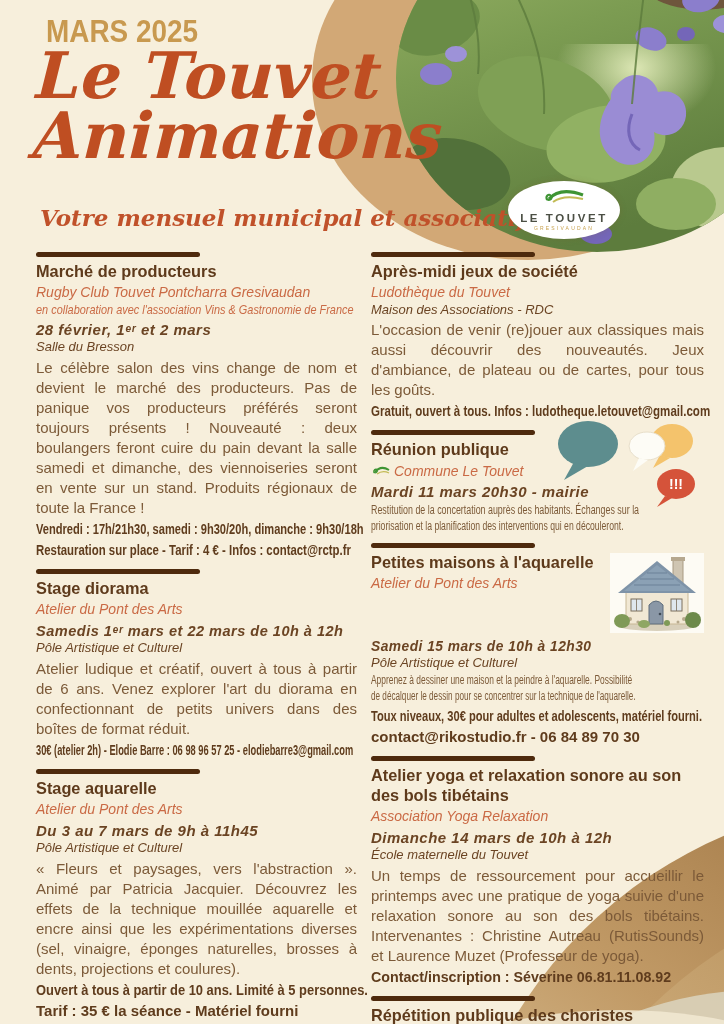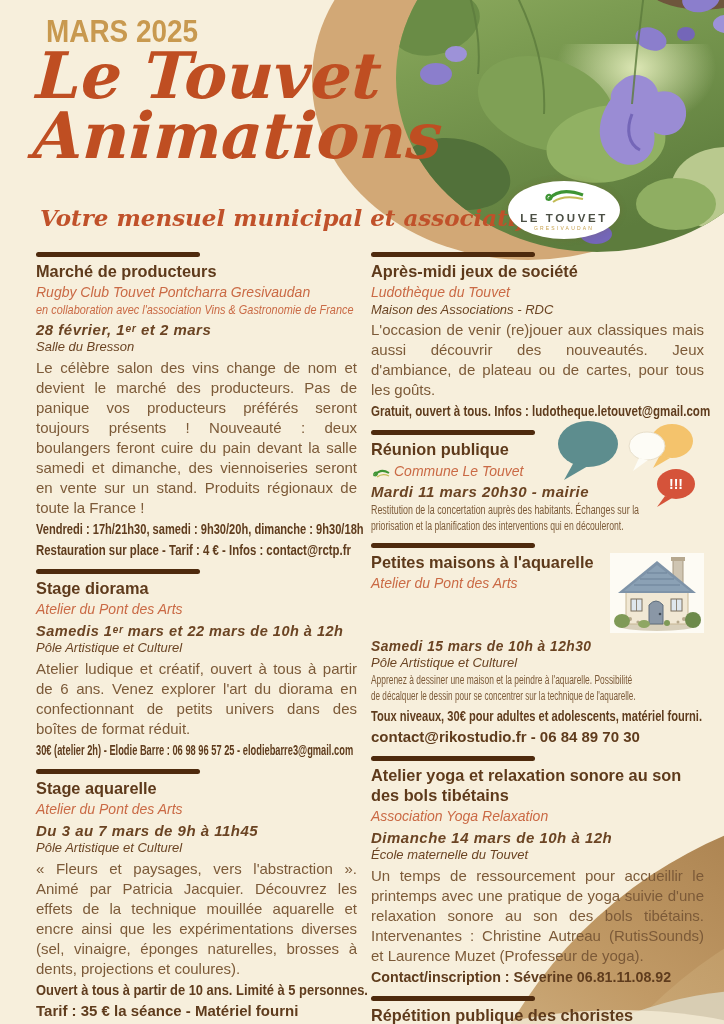--- a/index.html
+++ b/index.html
@@ -38,21 +38,21 @@
     font-family:"DejaVu Serif","Liberation Serif",serif;font-style:italic;font-weight:bold;
     font-size:23px;color:#c0512a;}
   
   .columns{position:absolute;left:36px;top:252px;width:668px;display:flex;gap:14px;z-index:2;}
   .col-left{width:321px;}
   .col-right{width:333px;}
   .event{margin-bottom:9px;position:relative;}
   .bar{width:164px;height:5px;border-radius:3px;background:#4e2a0d;margin:0 0 5px;}
   .event h2{font-size:17px;font-weight:bold;color:#5e3a1b;margin:0 0 2px;line-height:1.18;
     transform:scaleX(.96);transform-origin:0 0;white-space:normal;}
-  .org{font-style:italic;color:#ca6a45;font-size:14px;line-height:1.25;display:flex;align-items:flex-end;gap:3px;}
+  .org{font-style:italic;color:#ca6a45;font-size:14px;line-height:1.25;display:flex;align-items:center;gap:3px;}
   .date{font-weight:bold;font-style:italic;color:#6b4423;font-size:15px;letter-spacing:.5px;
     line-height:1.3;margin-top:2px;}
   .venue{font-style:italic;color:#6b4423;font-size:13px;line-height:1.3;}
   .body{font-size:15px;color:#7c5a38;text-align:justify;line-height:1.33;margin:2px 0 0;}
   .bline{font-size:15px;font-weight:bold;color:#5f3c1d;line-height:1.42;}
   .fit{display:inline-block;white-space:nowrap;transform:scaleX(var(--sx,1));transform-origin:0 50%;}
   .bodyline{font-size:12px;color:#7c5a38;line-height:1.35;}
   
   .photo-ceramic{float:right;width:165px;height:88px;margin:2px 0 4px 8px;
     border:3px solid #efe8d6;box-sizing:border-box;}

